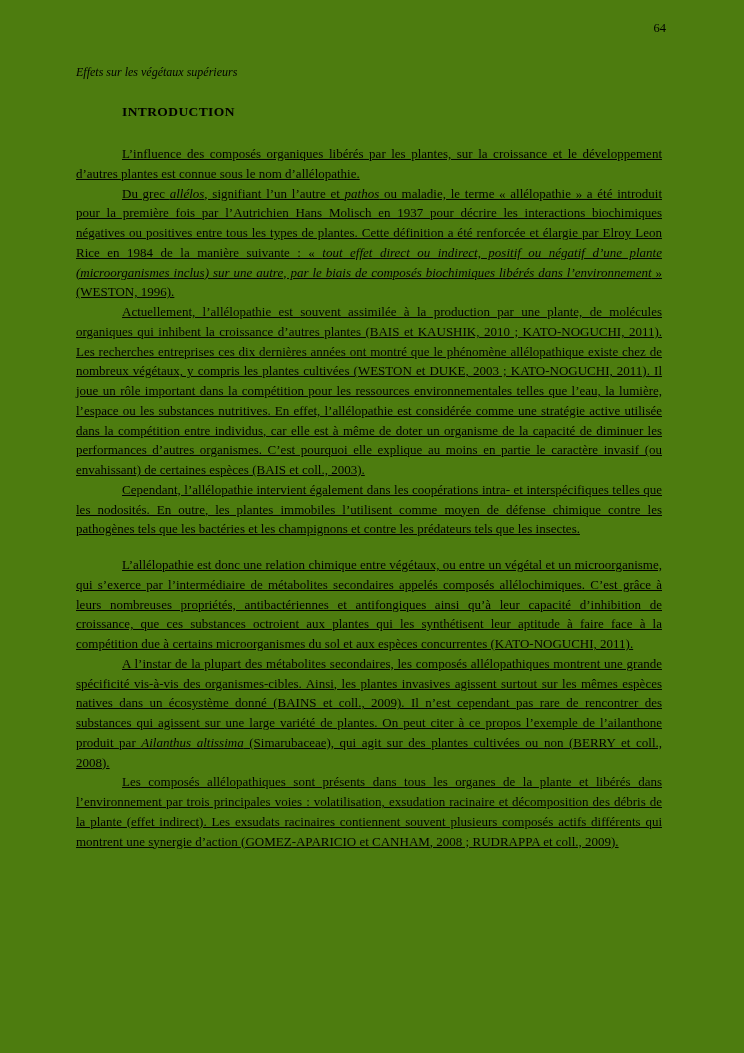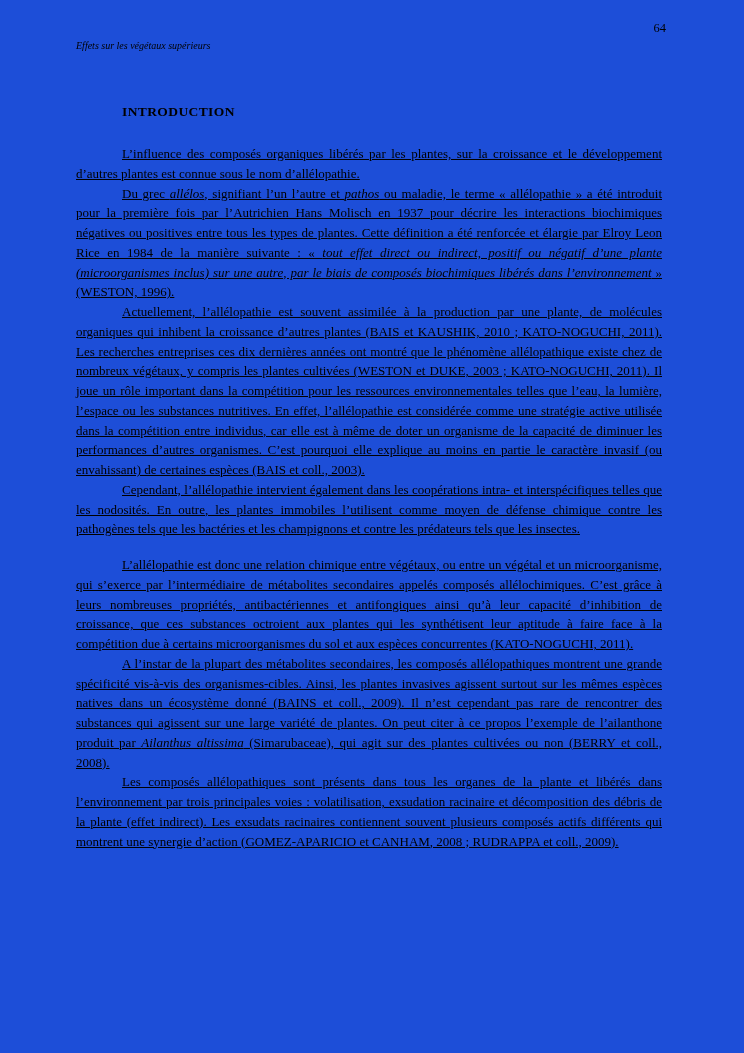--- a/index.html
+++ b/index.html
@@ -4,37 +4,37 @@
 <style>
   html, body {
     margin: 0;
     padding: 0;
     background: #ffffff;
   }
   .page {
     position: relative;
     width: 744px;
     height: 1053px;
-    background: #1d4ed8;
+    background: #4d7c0f;
     font-family: "Liberation Serif", "DejaVu Serif", serif;
     color: #000000;
     box-sizing: border-box;
   }
   .page-number {
     position: absolute;
     top: 22px;
     right: 78px;
     font-size: 12.5px;
     line-height: 1;
   }
   .running-head {
     position: absolute;
-    top: 40px;
+    top: 65px;
     left: 76px;
-    font-size: 10px;
+    font-size: 12px;
     font-style: italic;
   }
   .body-col {
     position: absolute;
     top: 104px;
     left: 76px;
     width: 586px;
   }
   h1.section-title {
     font-size: 13.5px;

